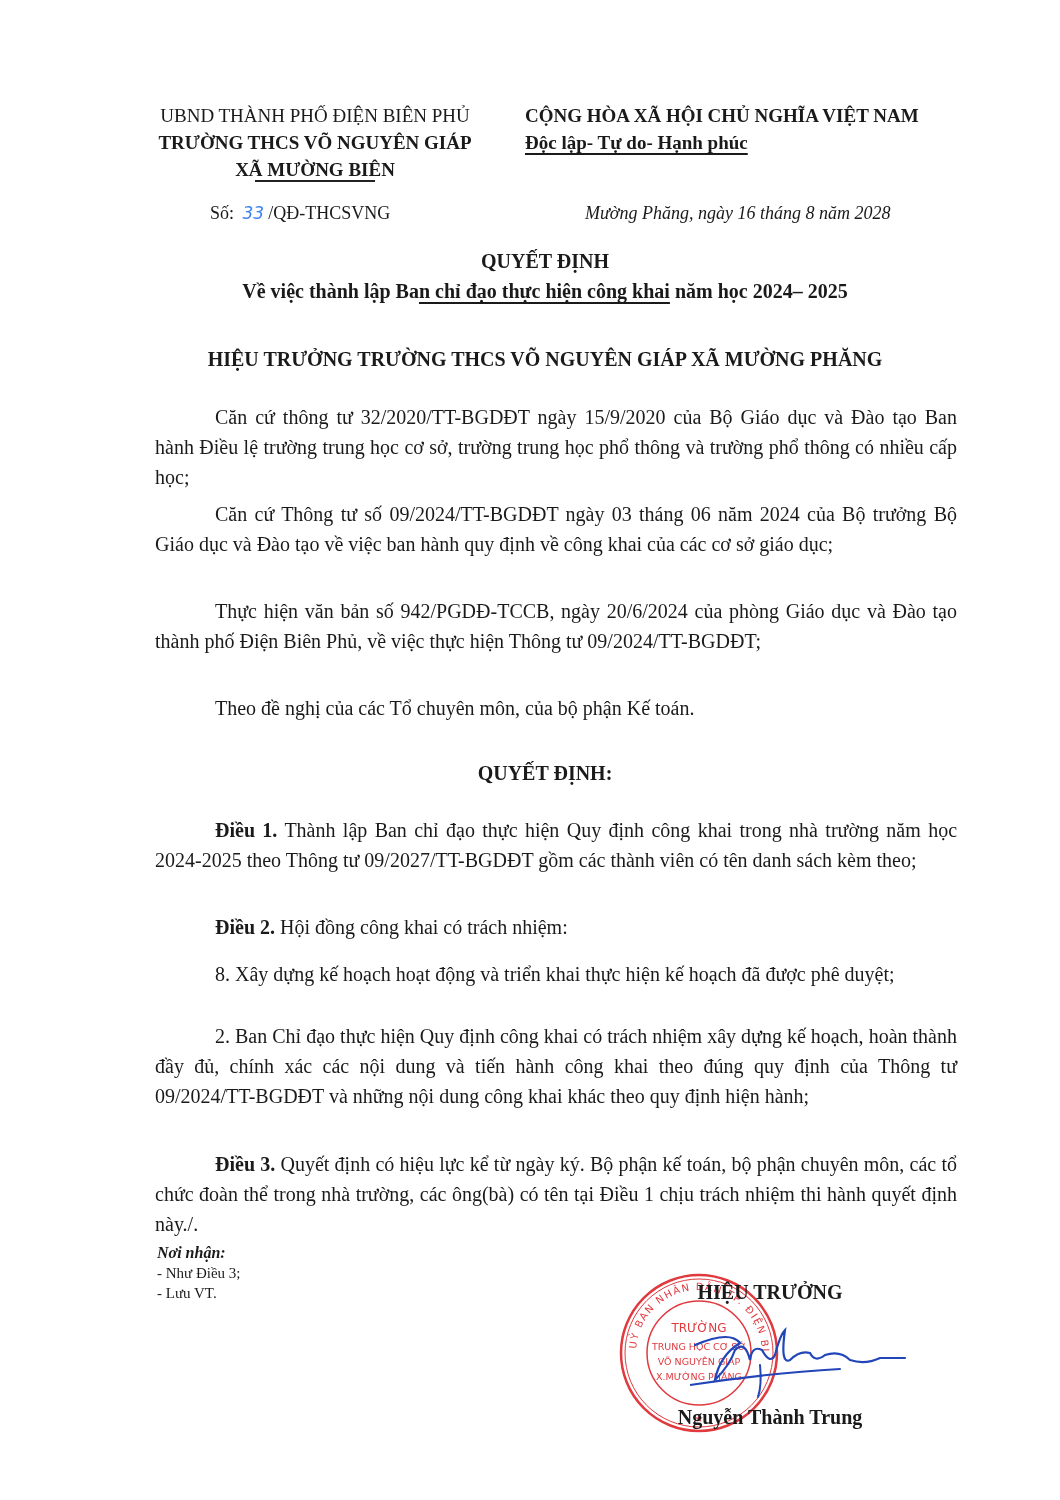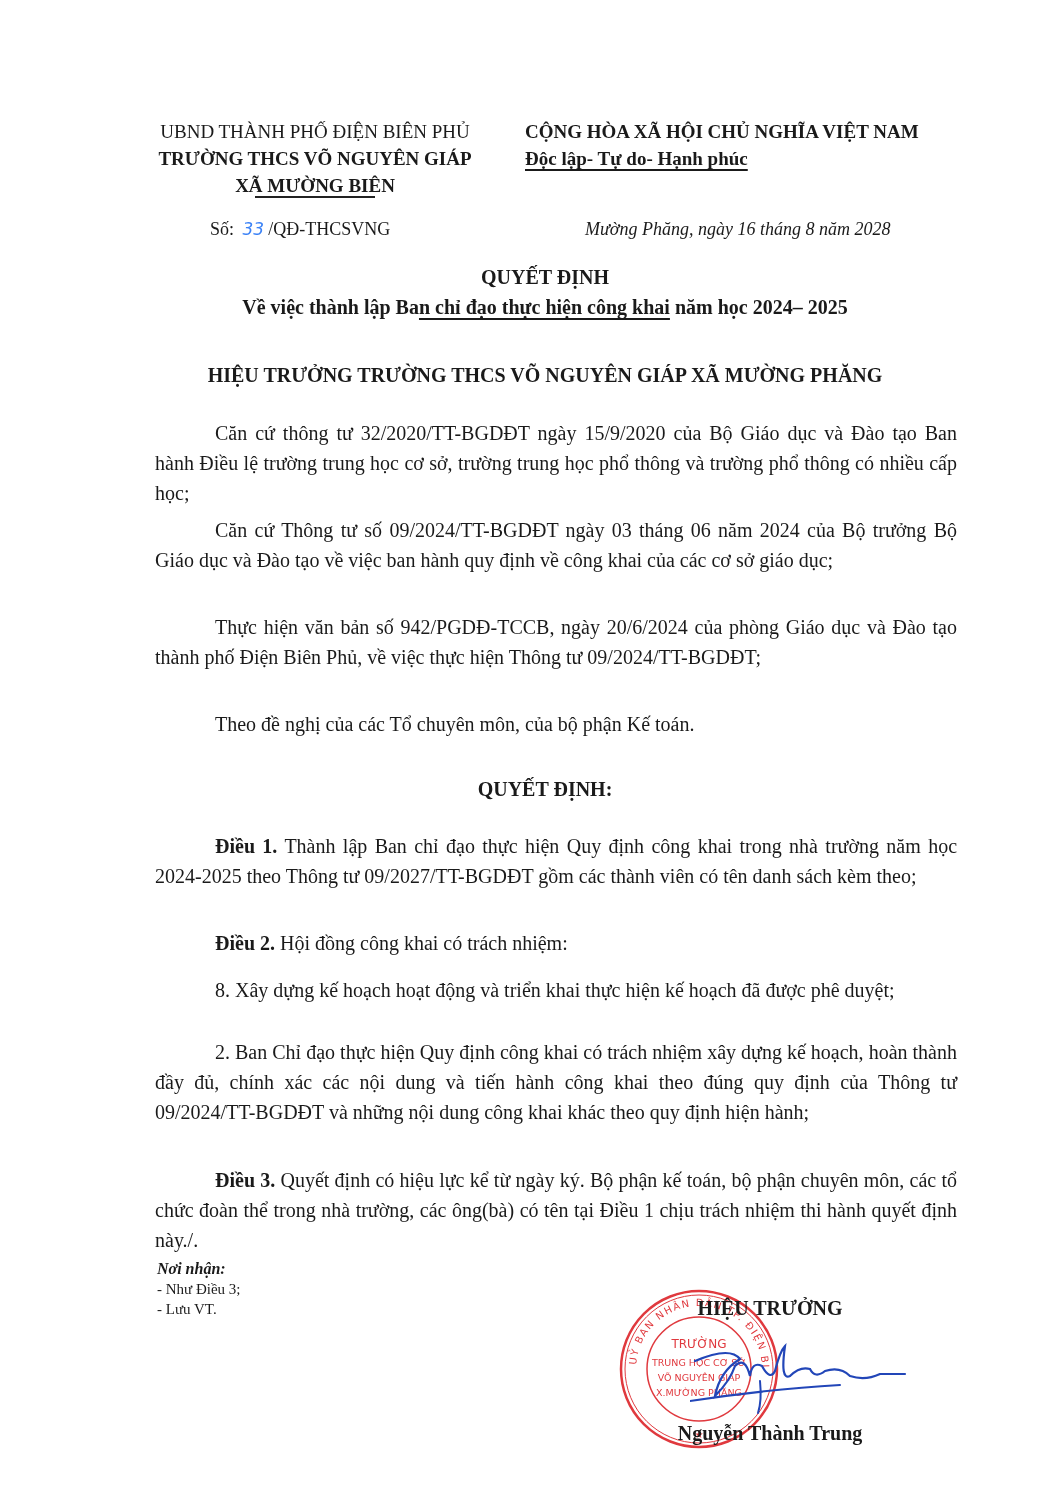--- a/index.html
+++ b/index.html
@@ -1,20 +1,20 @@
 <!DOCTYPE html>
 <html><head>
   <meta charset="utf-8">
   <style>
     html, body { margin: 0; padding: 0; }
     body {
       width: 1060px; height: 1500px; background: #ffffff; position: relative; overflow: hidden;
       font-family: "Liberation Serif", "DejaVu Serif", serif; color: #1a1a1a;
     }
-    .page { position: absolute; left: 0; top: 0; width: 1060px; height: 1140px; margin-top: 16px; }
+    .page { position: absolute; left: 0; top: 0; width: 1060px; height: 1140px; }
     .abs { position: absolute; white-space: nowrap; }
     .hdr-left { left: 130px; top: 102px; width: 370px; text-align: center; font-size: 19px; line-height: 27px; }
     .hdr-left .l1 { font-weight: normal; }
     .hdr-left .l2, .hdr-left .l3 { font-weight: bold; }
     .hdr-left .rule { width: 120px; height: 1.5px; background: #222; margin: 0 auto; position: relative; top: -3px; }
     .hdr-right { left: 525px; top: 102px; width: 450px; text-align: left; font-size: 19px; line-height: 27px; font-weight: bold; }
     .hdr-right .u { text-decoration: underline; text-underline-offset: 4px; text-decoration-thickness: 1.5px; }
     .so { left: 210px; top: 203px; font-size: 18px; }
     .so .num { color: #3b82f6; font-family: "DejaVu Sans", sans-serif; font-style: italic; font-size: 17px; padding: 0 4px; }
     .date { left: 585px; top: 203px; font-size: 18px; font-style: italic; }

